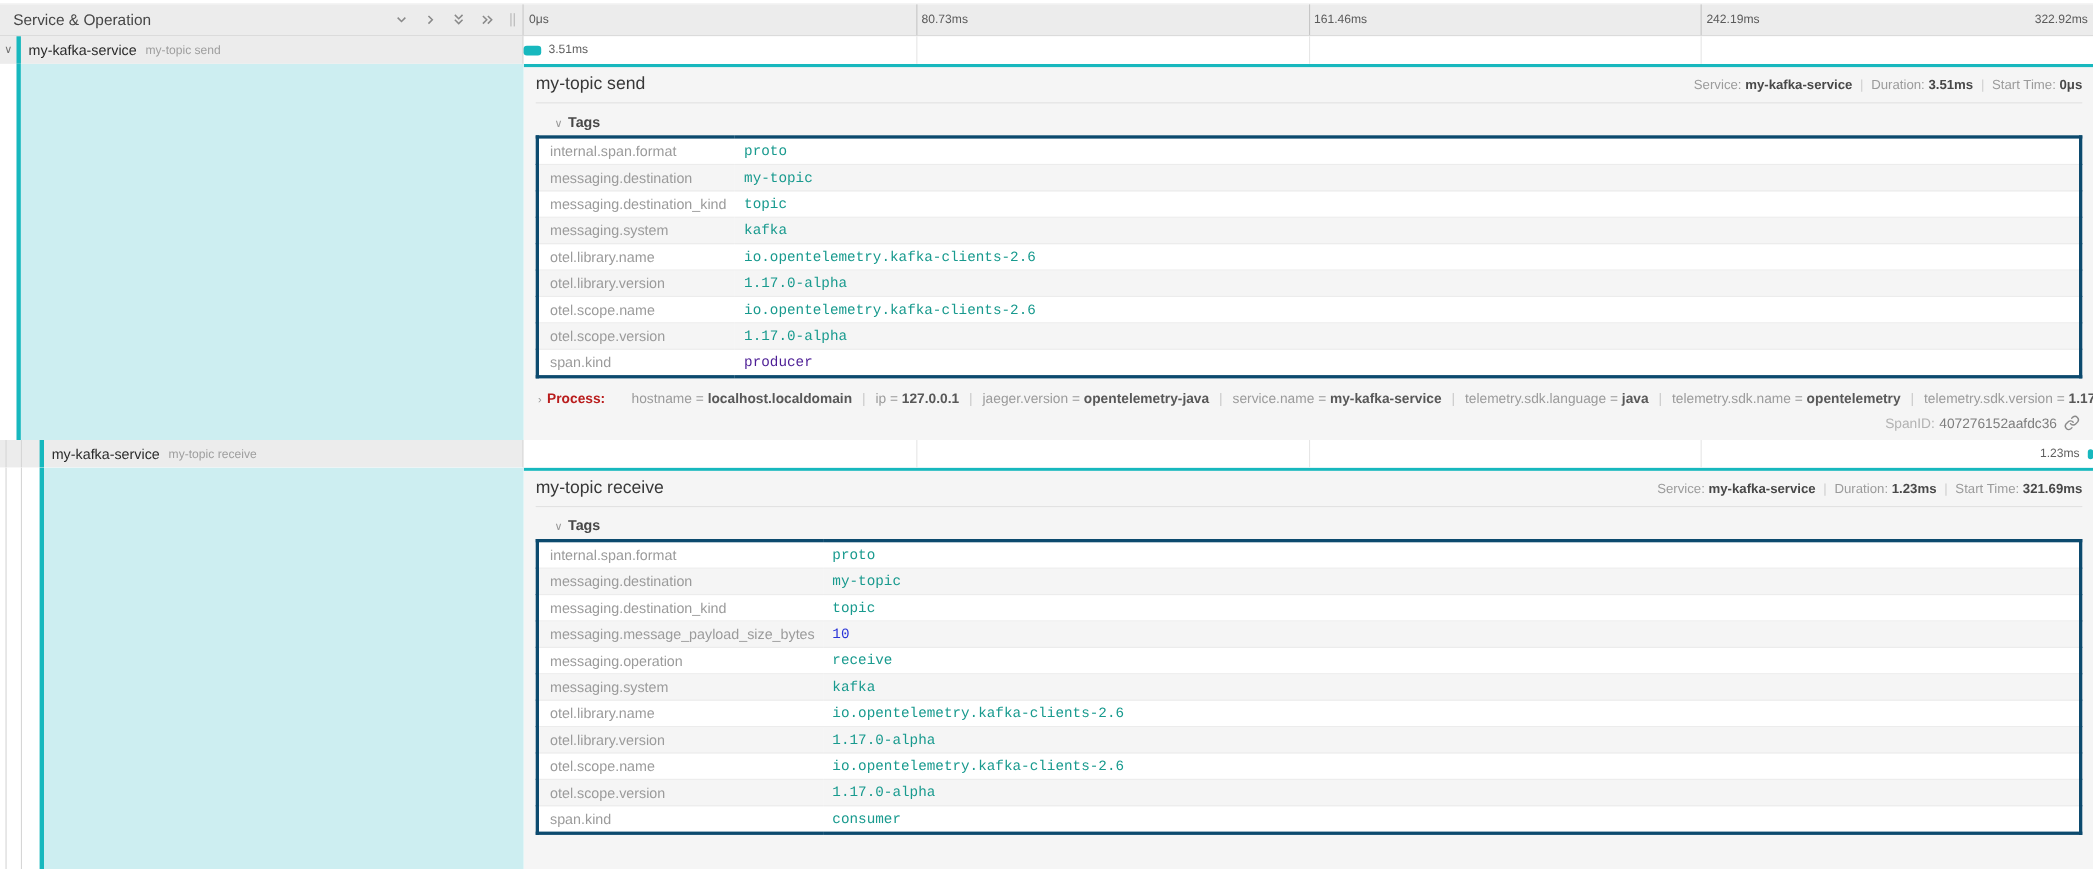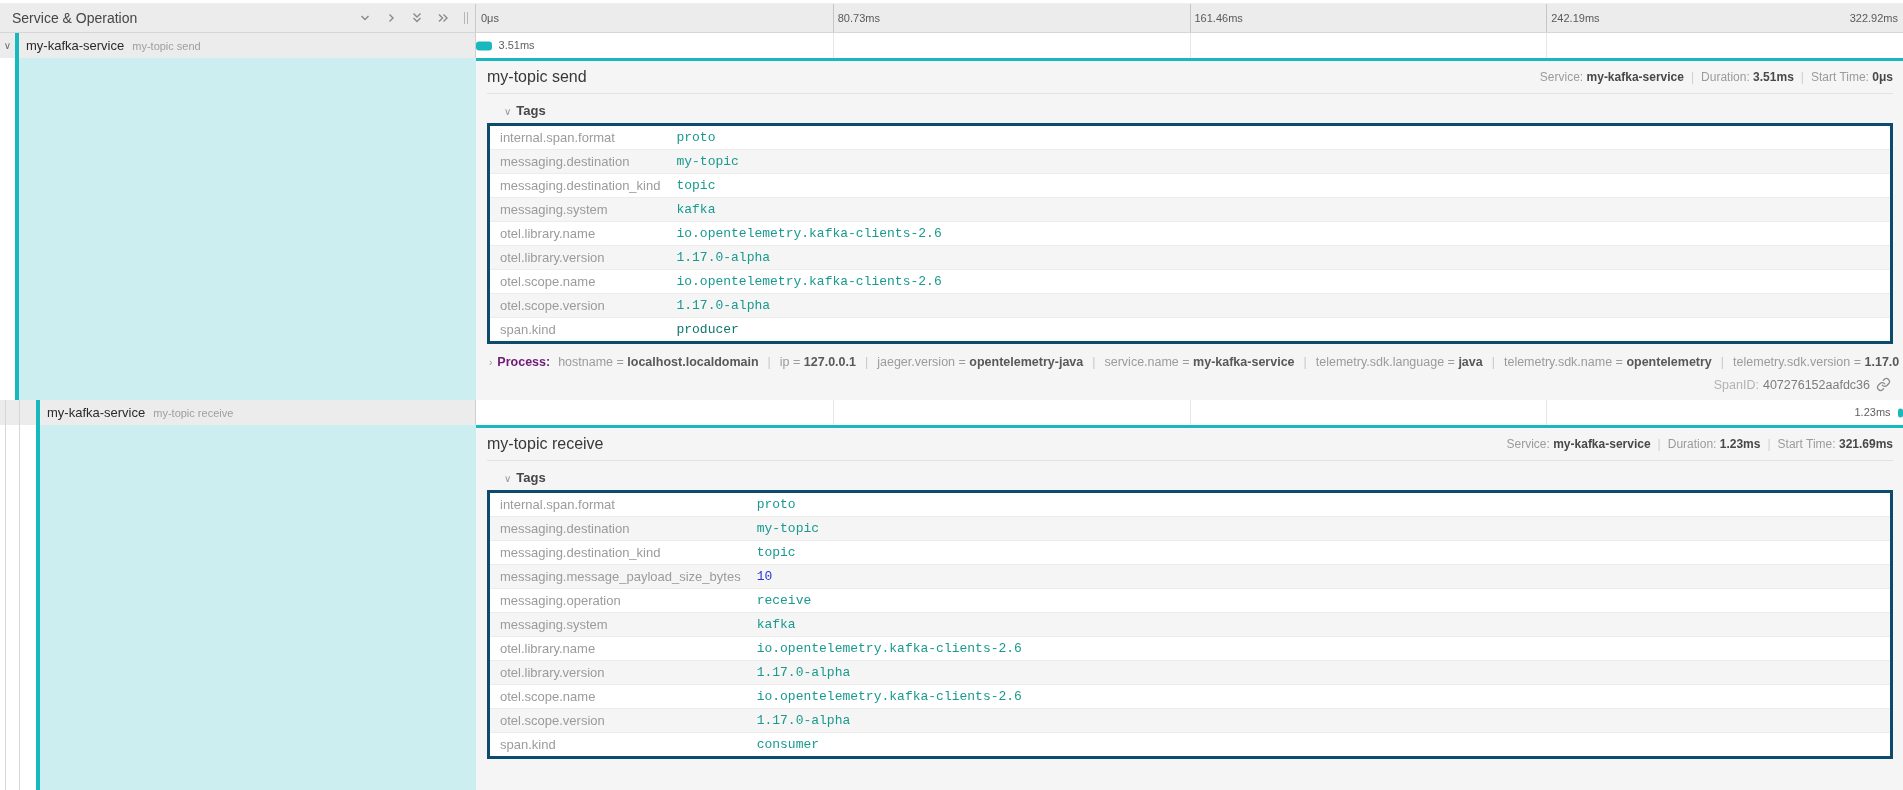--- a/index.html
+++ b/index.html
@@ -55,21 +55,21 @@
   .section-label { margin:9px 0 5px 17px; font-size:13px; color:#474747; font-weight:700; cursor:pointer; }
   .section-label .chev { font-weight:400; color:#979797; font-size:10px; margin-right:5px; }
   table.kv { width:100%; border-collapse:collapse; background:#fff; border:3px solid #0c4a6e; }
   table.kv tr:nth-child(even) td { background:#f5f5f5; }
   table.kv td { border-bottom:1px solid #ececec; padding:4px 8px; height:23px; vertical-align:middle; }
   table.kv td.key { color:#9b9b9b; font-size:13px; padding-left:10px; white-space:nowrap; }
   .t0 td.key { width:165px; } .t1 td.key { width:230px; }
   table.kv td.val { font-family:Liberation Mono, monospace; font-size:13px; white-space:nowrap; }
   .process-line { margin:11px 0 0 2px; font-size:12.5px; white-space:nowrap; cursor:pointer; }
   .process-line .chev { color:#979797; font-size:10px; margin-right:5px; }
-  .process-line .plabel { font-weight:700; color:#701a75; margin-right:8px; }
+  .process-line .plabel { font-weight:700; color:#b91c1c; margin-right:24px; }
   .pitem .pkey { color:#9b9b9b; }
   .pitem .peq { color:#9b9b9b; }
   .pitem .pval { color:#585858; font-weight:600; }
   .psep { color:#c9c9c9; margin:0 9px; }
   .spanid-line { text-align:right; margin-top:8px; font-size:12.5px; color:#b3b3b3; padding-right:2px; }
   .spanid-line .sid { color:#7d7d7d; margin-left:4px; }
   .link-icon { display:inline-block; vertical-align:-3px; margin-left:6px; cursor:pointer; }
 </style>
 </head>
 <body>
@@ -173,21 +173,21 @@
             <tr>
     <td class="key">otel.scope.name</td>
     <td class="val" style="color: rgb(24, 154, 142);">io.opentelemetry.kafka-clients-2.6</td>
   </tr>
             <tr>
     <td class="key">otel.scope.version</td>
     <td class="val" style="color: rgb(24, 154, 142);">1.17.0-alpha</td>
   </tr>
             <tr>
     <td class="key">span.kind</td>
-    <td class="val" style="color: #0f766e;">producer</td>
+    <td class="val" style="color: #4c1d95;">producer</td>
   </tr>
           </tbody>
         </table>
       <div class="process-line" id="process-0">
         <span class="chev">›</span><span class="plabel">Process:</span><span class="pitems"><span class="pitem"><span class="pkey">hostname</span><span class="peq"> = </span><span class="pval">localhost.localdomain</span></span><span class="psep">|</span><span class="pitem"><span class="pkey">ip</span><span class="peq"> = </span><span class="pval">127.0.0.1</span></span><span class="psep">|</span><span class="pitem"><span class="pkey">jaeger.version</span><span class="peq"> = </span><span class="pval">opentelemetry-java</span></span><span class="psep">|</span><span class="pitem"><span class="pkey">service.name</span><span class="peq"> = </span><span class="pval">my-kafka-service</span></span><span class="psep">|</span><span class="pitem"><span class="pkey">telemetry.sdk.language</span><span class="peq"> = </span><span class="pval">java</span></span><span class="psep">|</span><span class="pitem"><span class="pkey">telemetry.sdk.name</span><span class="peq"> = </span><span class="pval">opentelemetry</span></span><span class="psep">|</span><span class="pitem"><span class="pkey">telemetry.sdk.version</span><span class="peq"> = </span><span class="pval">1.17.0</span></span></span>
       </div>
       <div class="spanid-line">
         <span>SpanID:</span><span class="sid">407276152aafdc36</span><svg class="link-icon" width="15" height="15" viewBox="0 0 24 24" fill="none" stroke="#8a8a8a" stroke-width="2" stroke-linecap="round">
             <path d="M10 13a5 5 0 0 0 7.5.5l3-3a5 5 0 0 0-7-7l-1.7 1.7"></path>
             <path d="M14 11a5 5 0 0 0-7.5-.5l-3 3a5 5 0 0 0 7 7l1.7-1.7"></path>

